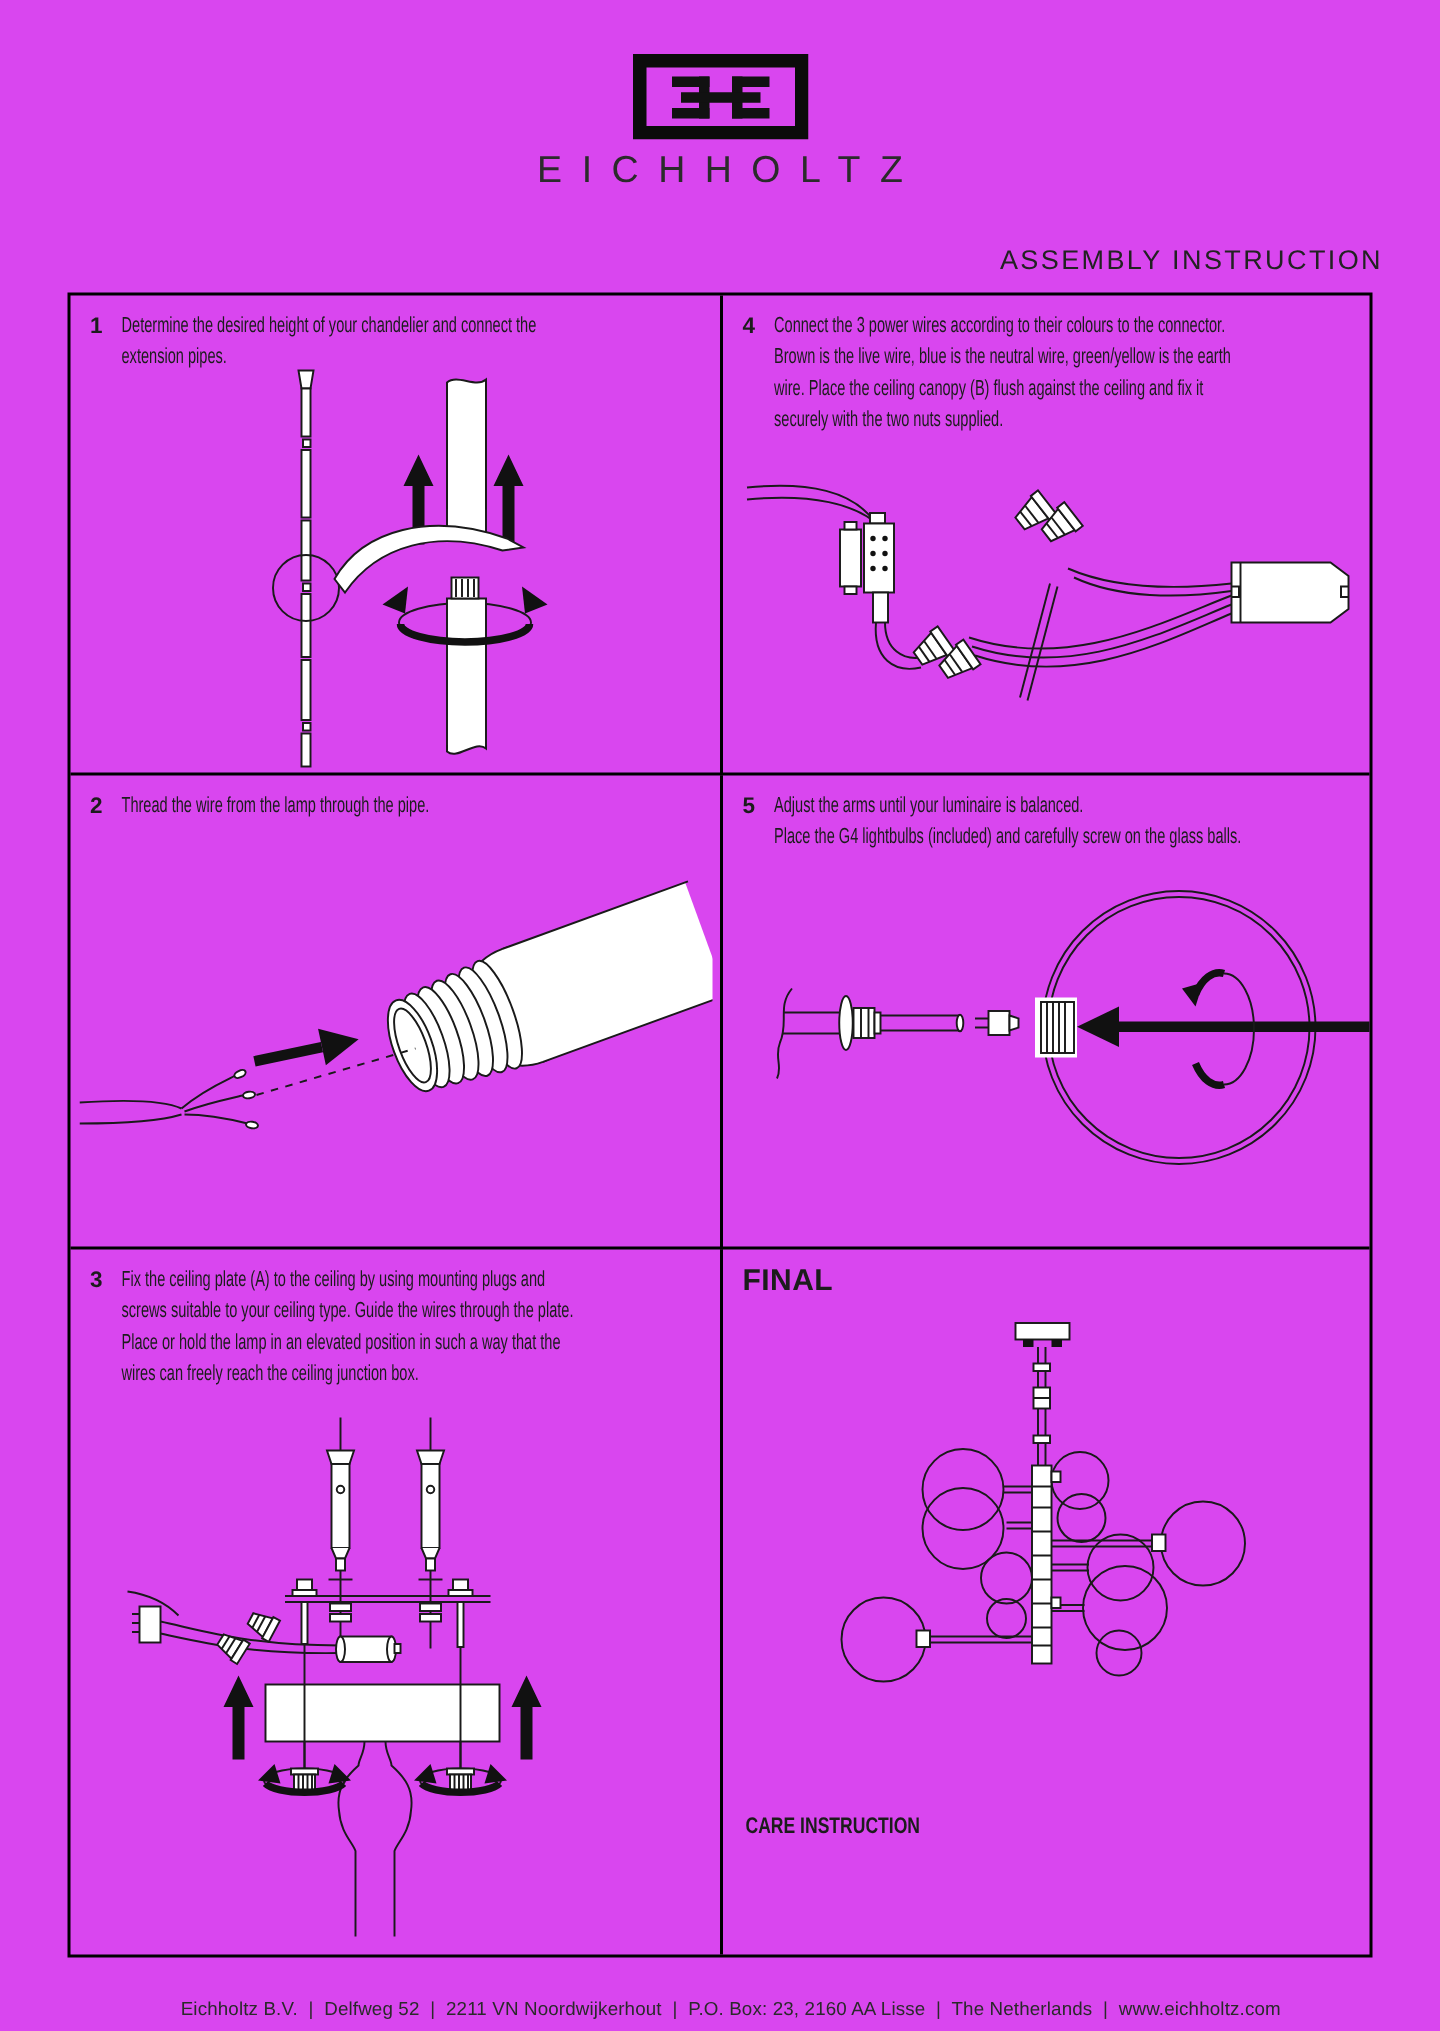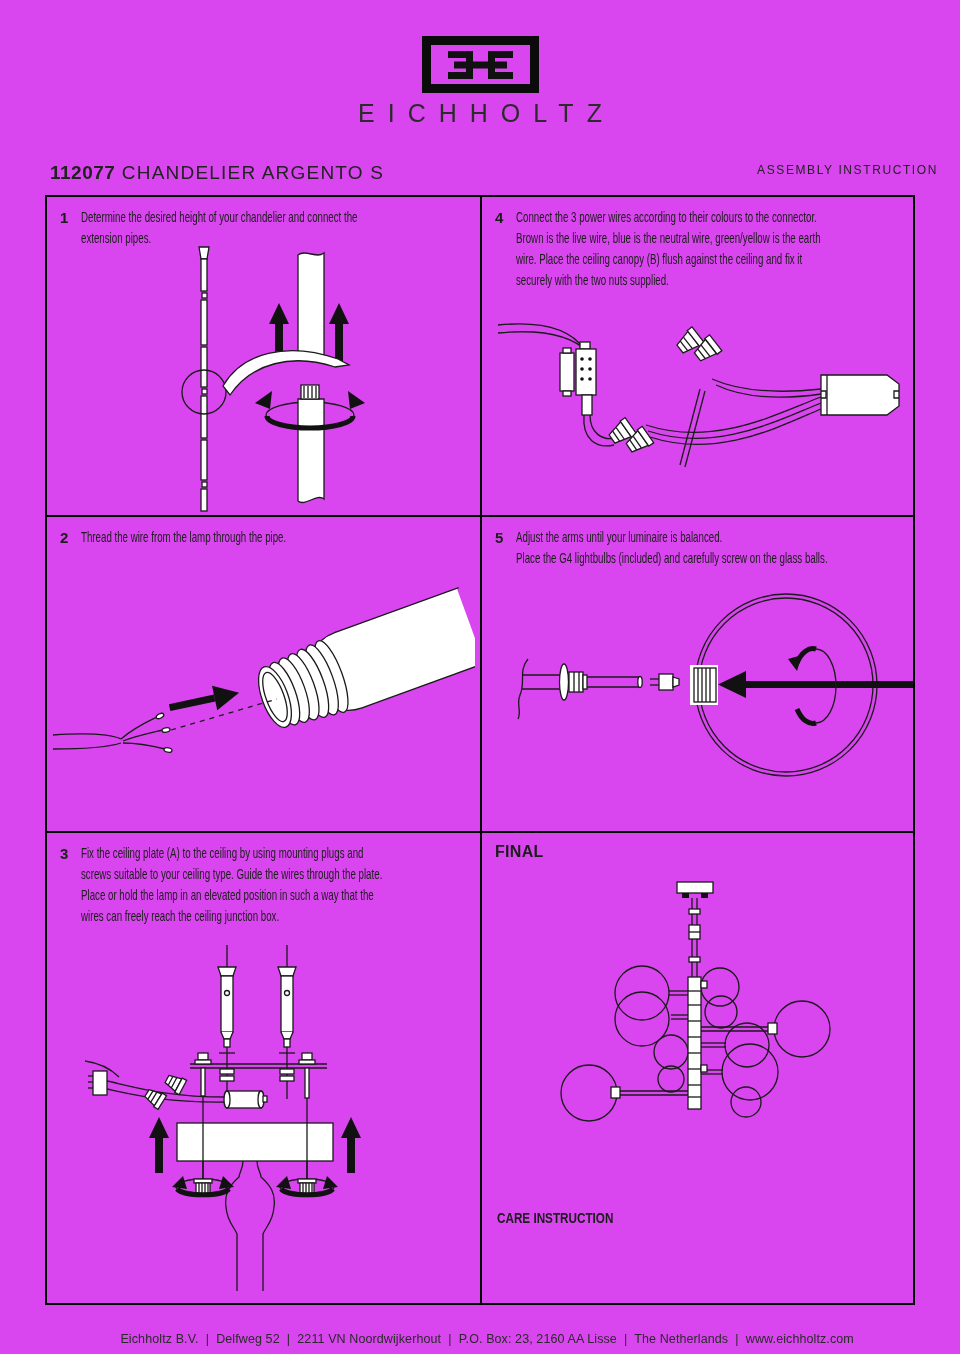--- a/index.html
+++ b/index.html
@@ -9,38 +9,38 @@
   }
   
   .logo { position:absolute; left:422px; top:36px; }
   .brand {
     position:absolute; left:0; top:99px; width:960px; text-align:center;
     font-size:25px; letter-spacing:13px; color:#2b2b2b; text-indent:13px;
   }
   .titlerow { position:absolute; left:50px; right:48px; top:162px; height:26px; }
   .title-left { position:absolute; left:0; top:0; font-size:19px; letter-spacing:1.2px; color:#222; }
   .title-left b { font-weight:bold; letter-spacing:0.5px; }
-  .title-right { position:absolute; right:0; top:1px; font-size:12px; letter-spacing:1.6px; color:#222; }
+  .title-right { position:absolute; right:16px; top:1px; font-size:18px; letter-spacing:1.6px; color:#222; }
   
   .grid {
     position:absolute; left:45px; top:195px; width:870px; height:1110px;
     border:2px solid #000; box-sizing:border-box;
     display:grid; grid-template-columns:435px 1fr; grid-template-rows:320px 316px 1fr;
   }
   .cell { position:relative; box-sizing:border-box; overflow:hidden; }
   .cell.cl { border-right:2px solid #000; }
   .cell.rt { border-bottom:2px solid #000; }
   .step-head { position:absolute; top:10px; left:13px; display:flex; }
   .step-num { font-weight:bold; font-size:15px; width:21px; flex:0 0 21px; line-height:21px; }
   .cond {
     font-size:14.5px; line-height:21px; white-space:pre-line;
     width:580px; transform:scaleX(0.67); transform-origin:0 0;
   }
   .illus { position:absolute; }
-  .final-heading { position:absolute; top:10px; left:13px; font-weight:bold; font-size:16px; letter-spacing:0.3px; }
+  .final-heading { position:absolute; top:10px; left:13px; font-weight:bold; font-size:20px; letter-spacing:0.3px; }
   .fpara { position:absolute; left:15px; }
   .fpara .cond { line-height:19.5px; }
   .care-head { position:absolute; left:15px; font-weight:bold; font-size:15px; transform:scaleX(0.78); transform-origin:0 0; width:500px; }
   
   .footer {
     position:absolute; left:0; top:1318px; width:960px; text-align:center;
     font-size:12.5px; color:#2a2a2a; white-space:pre-wrap; letter-spacing:0.1px;
   }
   
   .ln  { fill:none; stroke:#1a1a1a; stroke-width:1.3; }
@@ -60,21 +60,20 @@
     <rect class="blk" x="26" y="36" width="25" height="7"></rect>
     <rect class="blk" x="44" y="15" width="7" height="28"></rect>
     <rect class="blk" x="66" y="15" width="7" height="28"></rect>
     <rect class="blk" x="66" y="15" width="25" height="7"></rect>
     <rect class="blk" x="66" y="36" width="25" height="7"></rect>
     <rect class="blk" x="32" y="25.5" width="53" height="7"></rect>
   </svg>
   <div class="brand">EICHHOLTZ</div>
 
   <div class="titlerow">
-    <div class="title-left"><b>112077</b><span> CHANDELIER ARGENTO S</span></div>
     <div class="title-right">ASSEMBLY INSTRUCTION</div>
   </div>
 
   <div class="grid">
 
     <div class="cell cl rt">
       <div class="step-head">
         <div class="step-num">1</div>
         <div class="cond">Determine the desired height of your chandelier and connect the
 extension pipes.</div>

